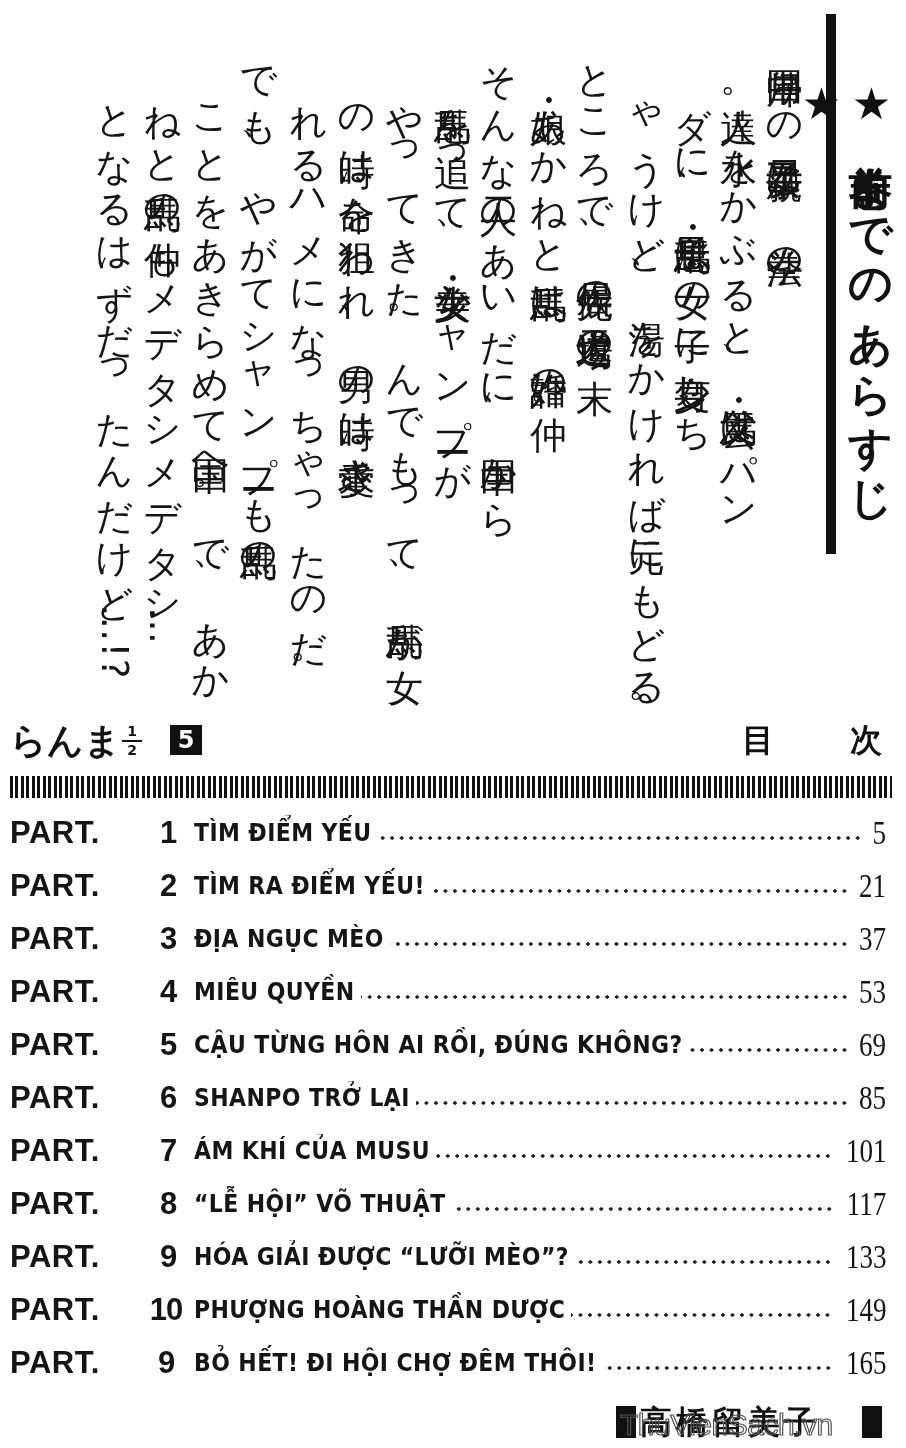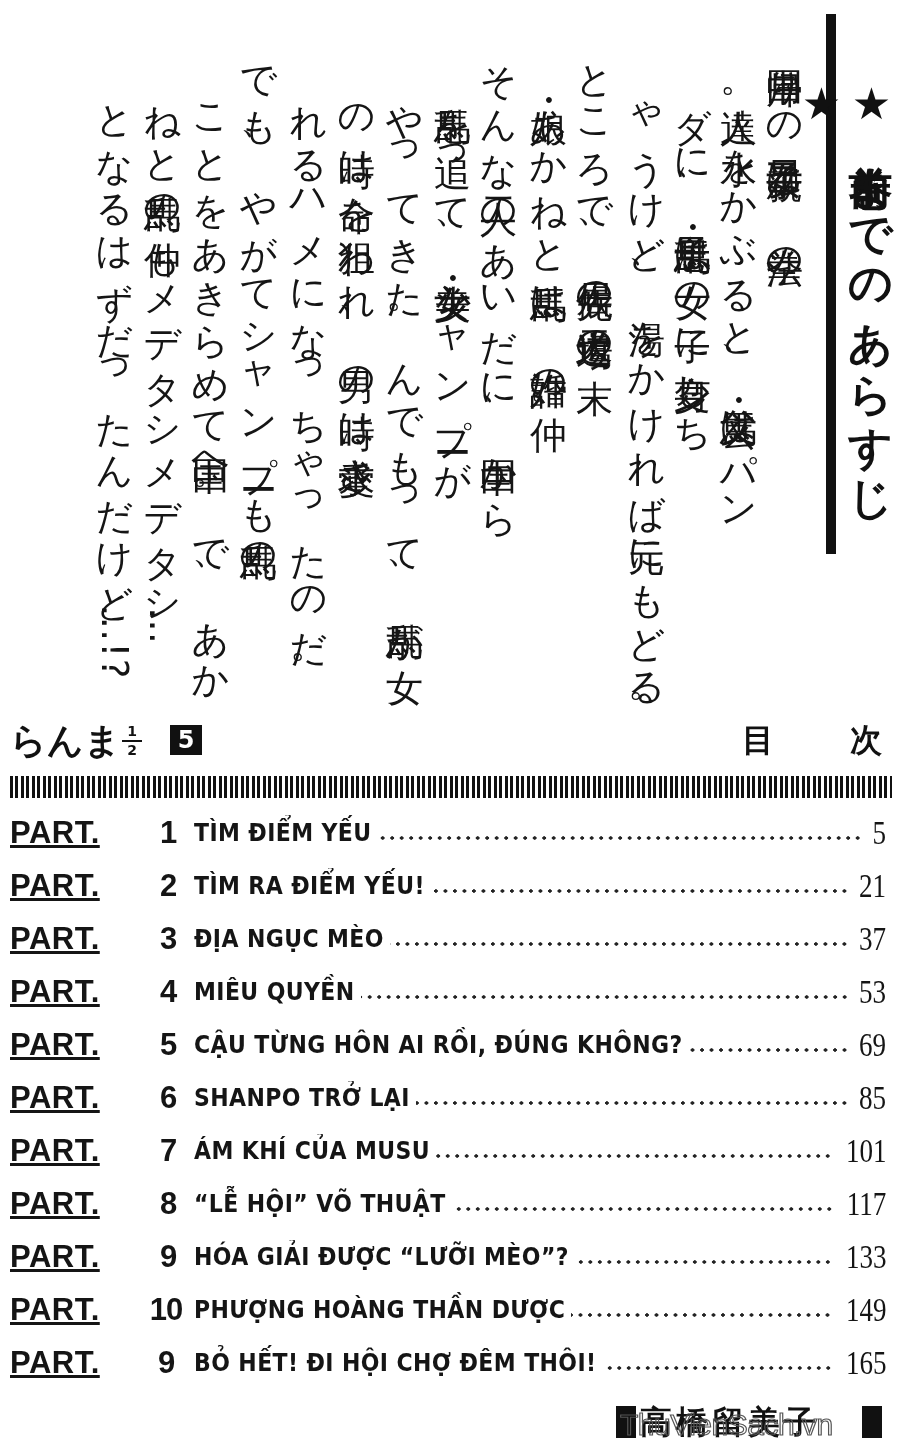--- a/index.html
+++ b/index.html
@@ -54,21 +54,21 @@
     position: absolute; left: 10px; top: 776px; width: 882px; height: 22px;
     background: repeating-linear-gradient(90deg, #111 0, #111 3px, transparent 3px, transparent 5.5px);
   }
 
   .toc-list { position: absolute; left: 10px; top: 806px; width: 876px; }
   .toc-row {
     position: relative; height: 53px; display: flex; align-items: center;
   }
   .part-label {
     font-family: "Liberation Sans", sans-serif; font-weight: bold; font-size: 31px;
-    letter-spacing: 0.5px; white-space: nowrap; color: #151515; width: 150px; text-decoration: underline;
+    letter-spacing: 0.5px; white-space: nowrap; color: #151515; width: 150px;
   }
   .part-num {
     font-family: "Liberation Sans", sans-serif; font-weight: bold; font-size: 31px;
     color: #151515; width: 24px; text-align: left; white-space: nowrap;
   }
   .part-num.two { width: 24px; letter-spacing: -1px; text-align: center; }
   .ch-title {
     font-family: "DejaVu Sans", sans-serif; font-weight: bold; font-size: 22px;
     letter-spacing: 0.4px; white-space: nowrap; margin-left: 10px; color: #151515;
     transform: scaleY(1.1);

